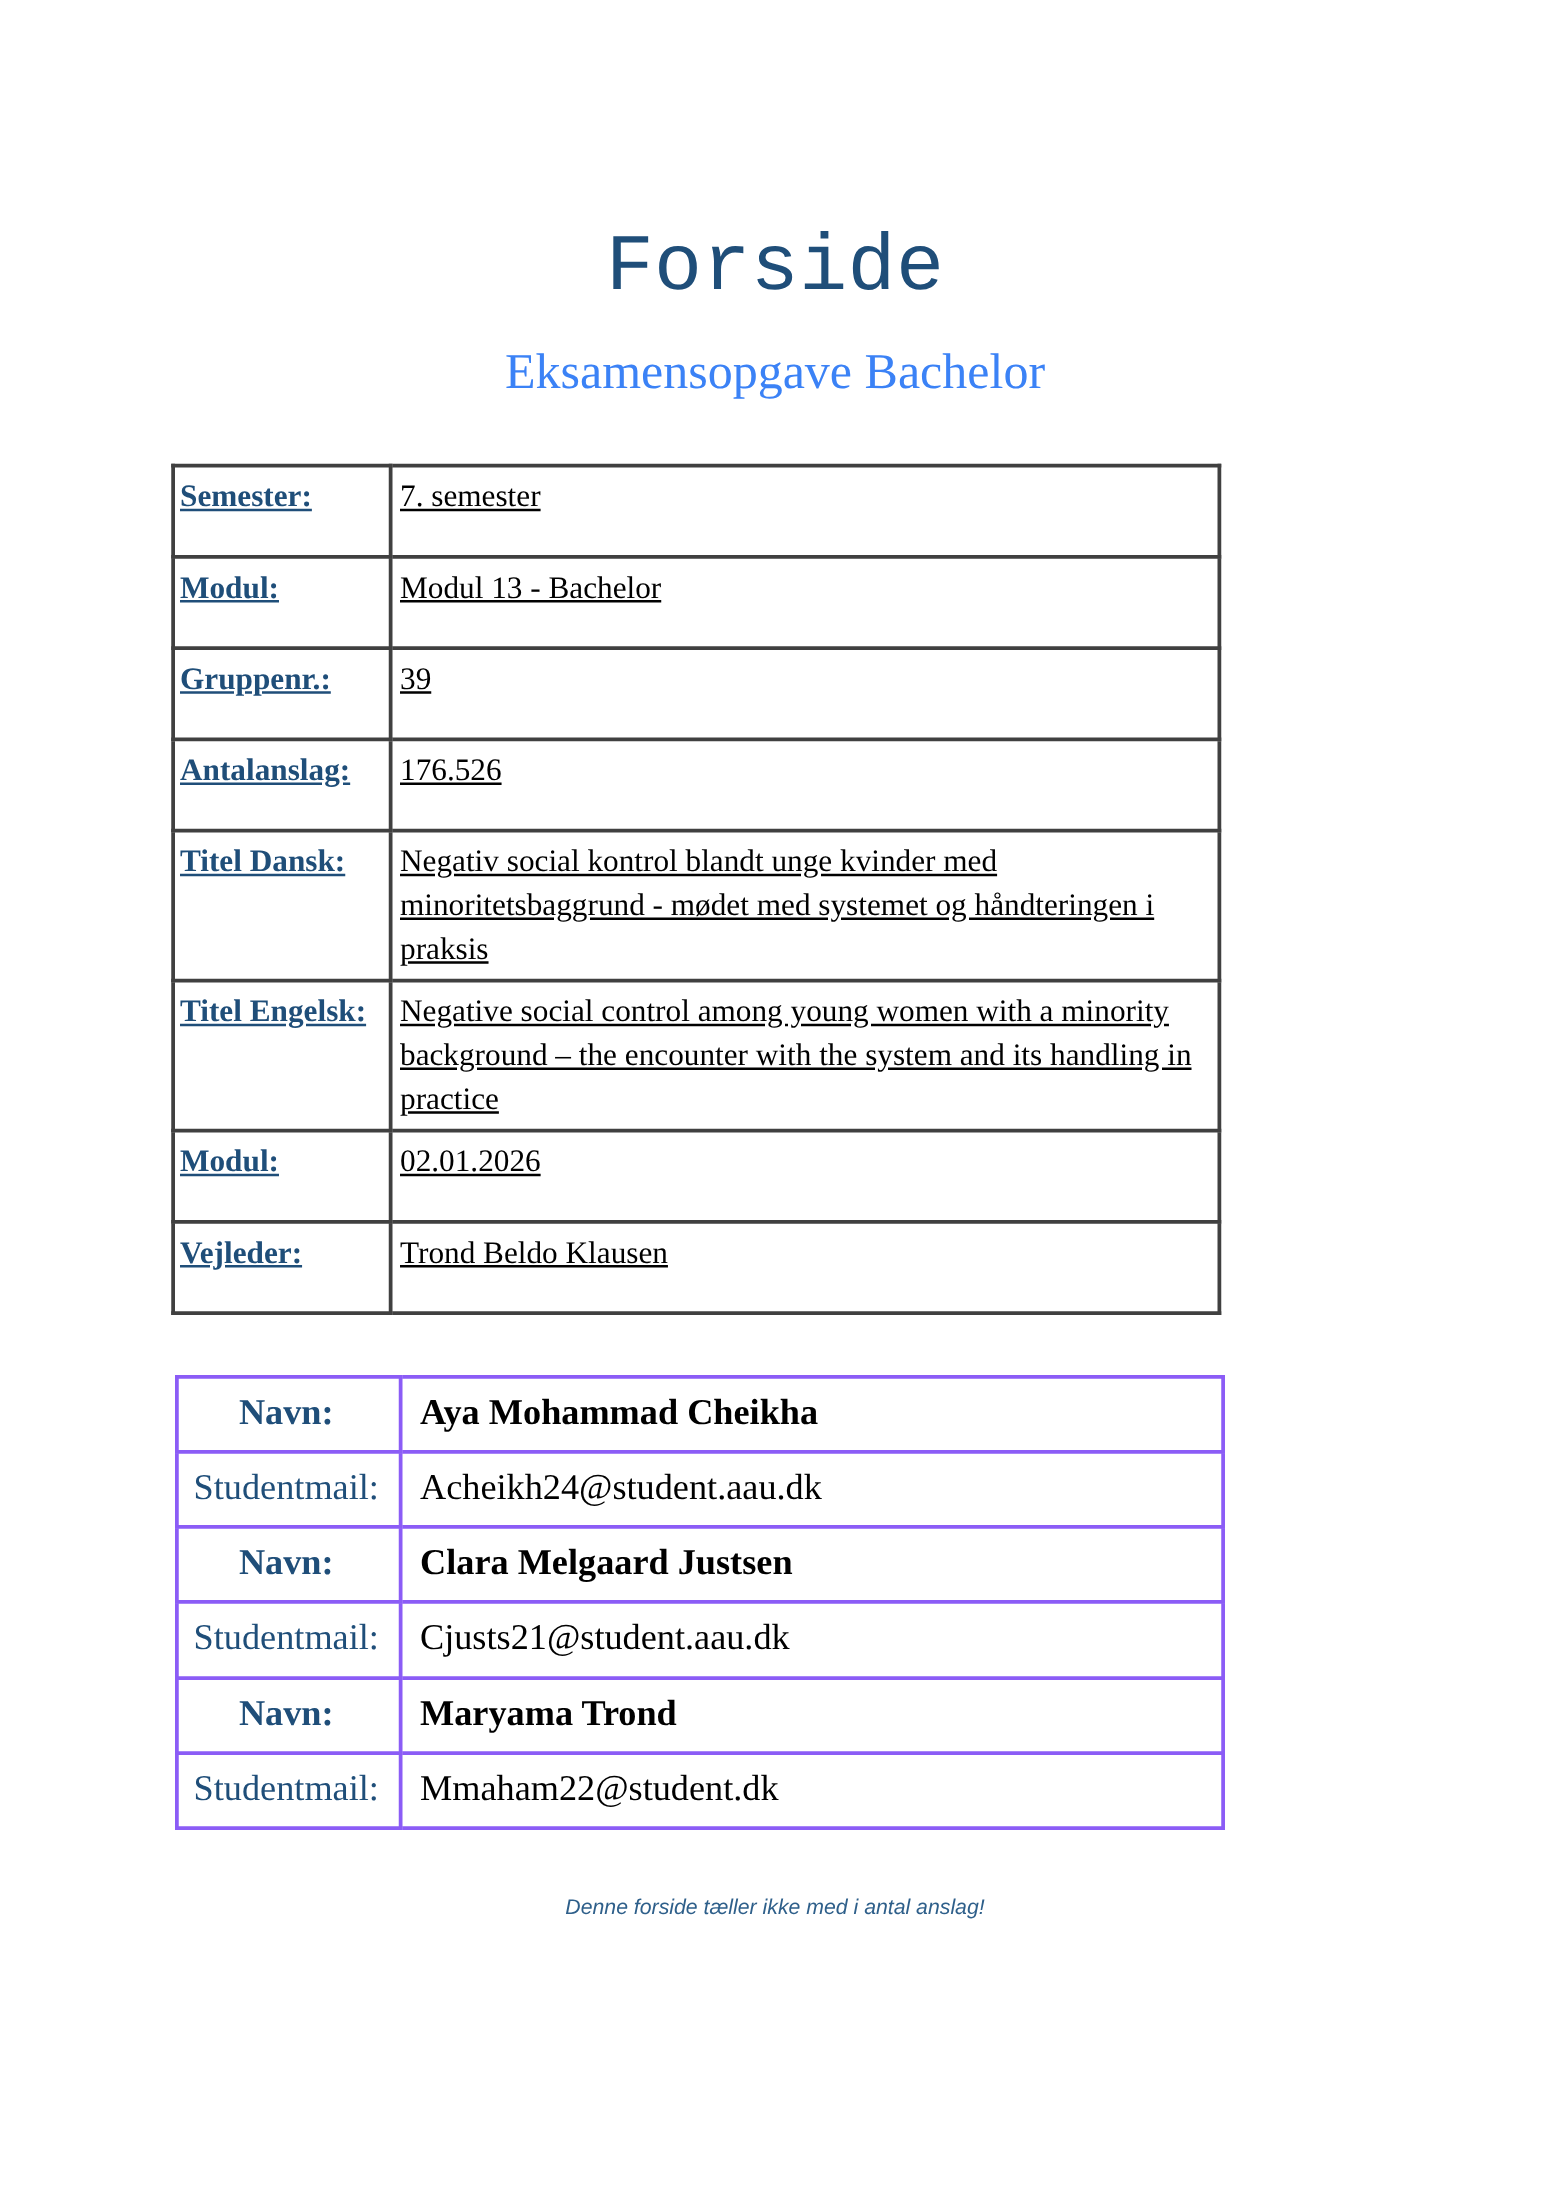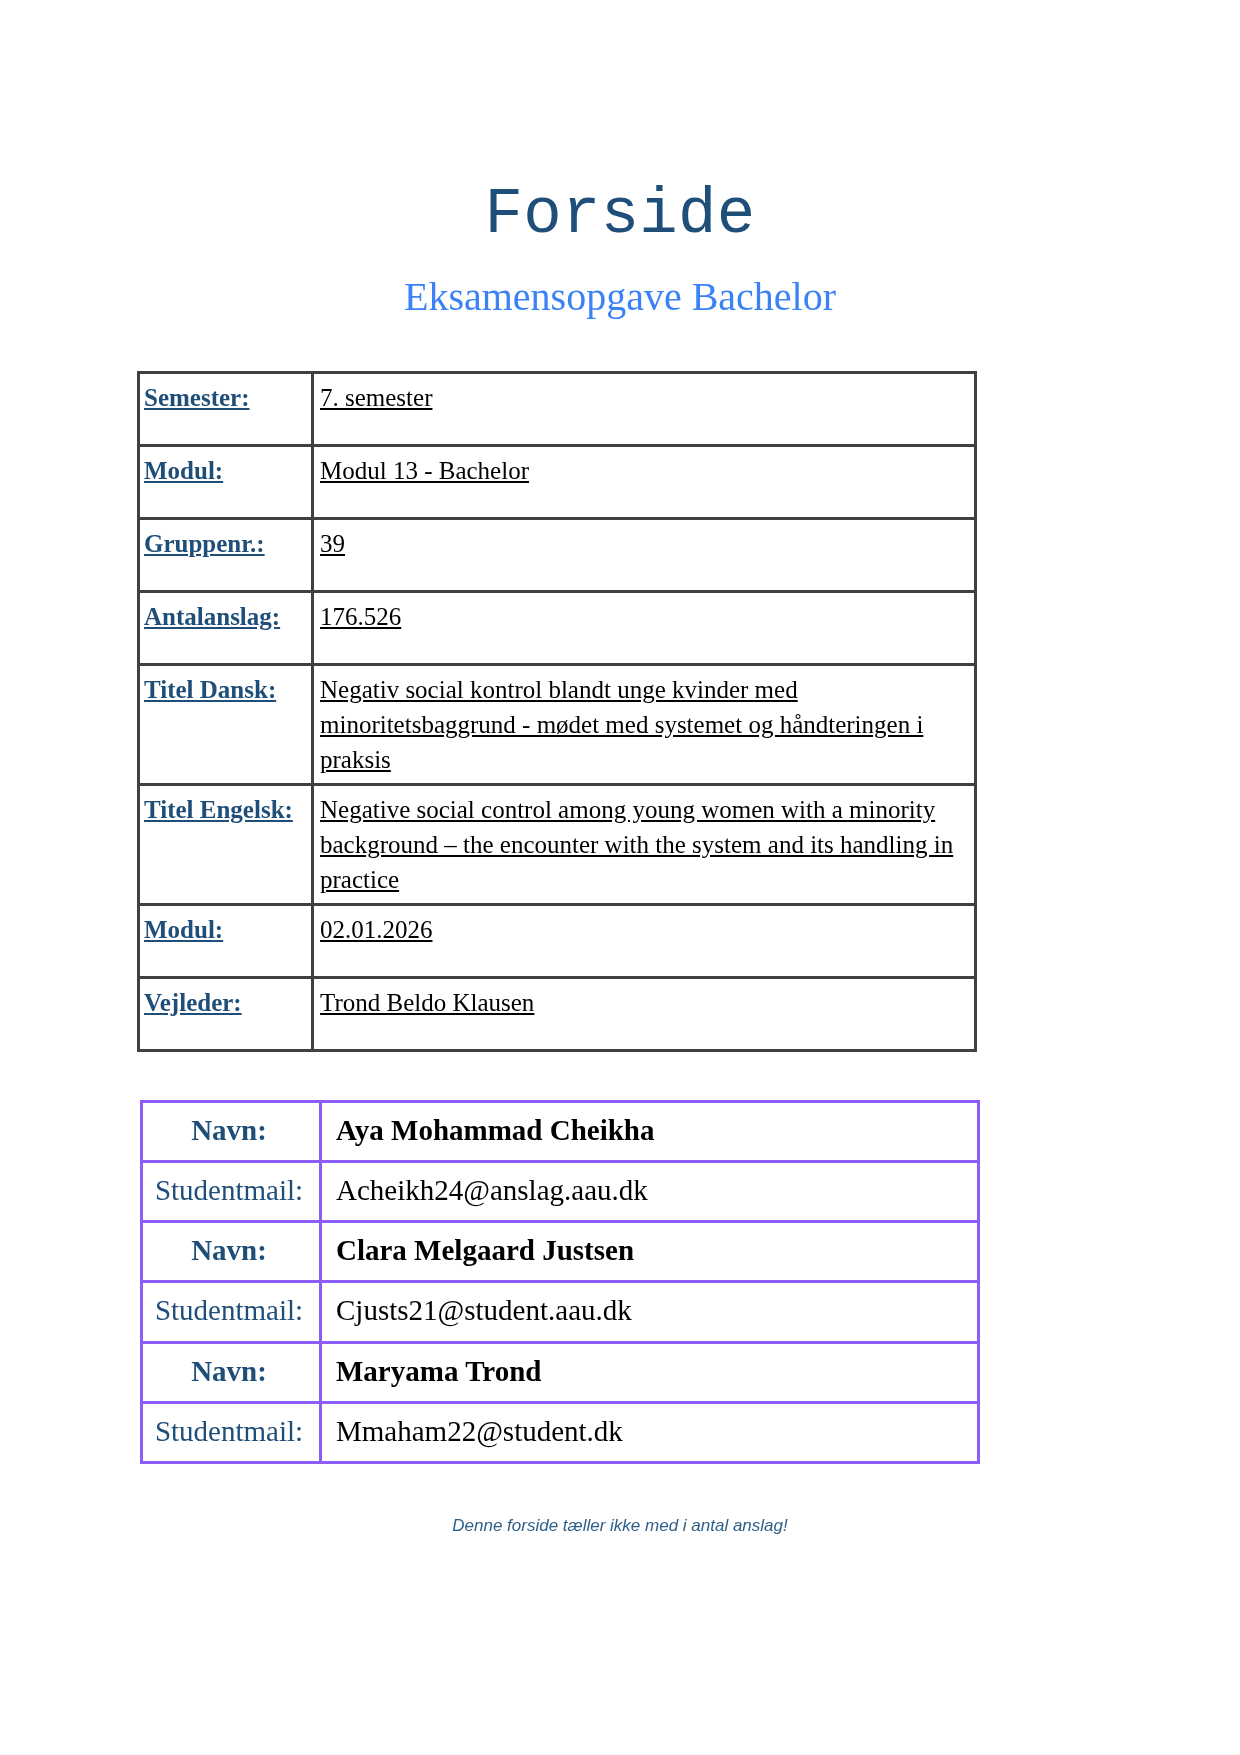--- a/index.html
+++ b/index.html
@@ -171,21 +171,21 @@
   </table>
 
   <table class="students-table">
     <tbody>
       <tr>
         <td class="s-label name">Navn:</td>
         <td class="s-value name">Aya Mohammad Cheikha</td>
       </tr>
       <tr>
         <td class="s-label mail">Studentmail:</td>
-        <td class="s-value mail">Acheikh24@anslag.aau.dk</td>
+        <td class="s-value mail">Acheikh24@student.aau.dk</td>
       </tr>
       <tr>
         <td class="s-label name">Navn:</td>
         <td class="s-value name">Clara Melgaard Justsen</td>
       </tr>
       <tr>
         <td class="s-label mail">Studentmail:</td>
         <td class="s-value mail">Cjusts21@student.aau.dk</td>
       </tr>
       <tr>

